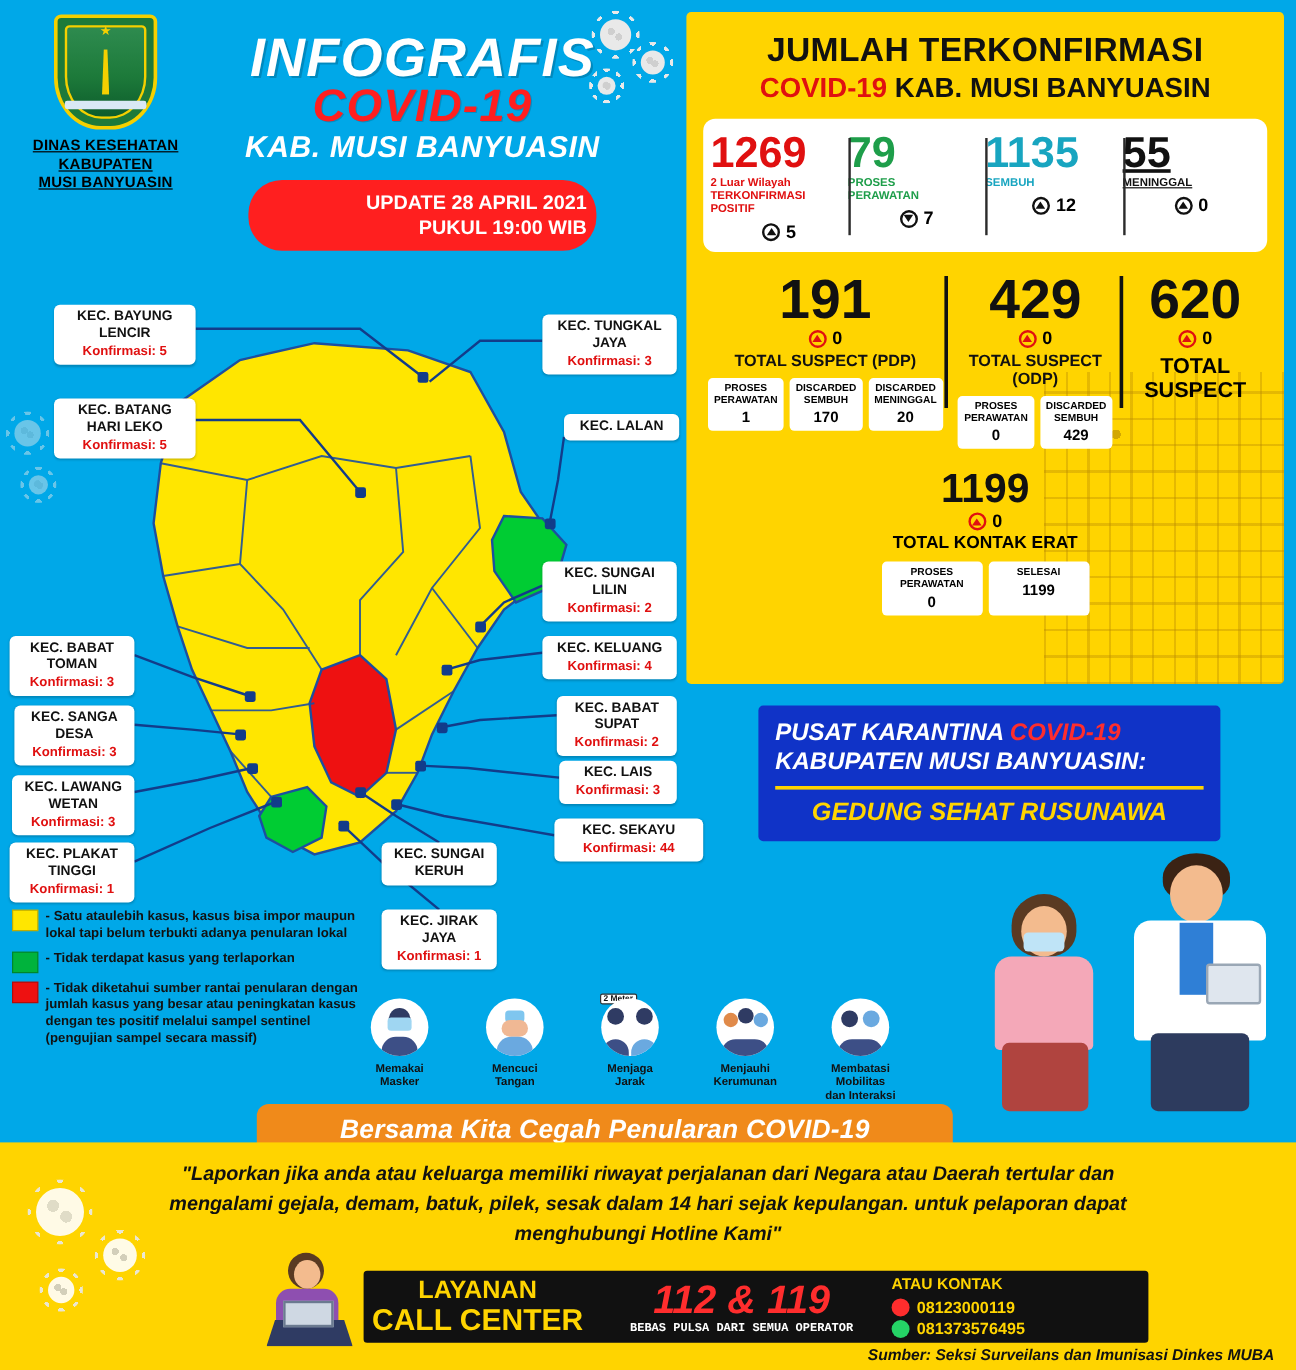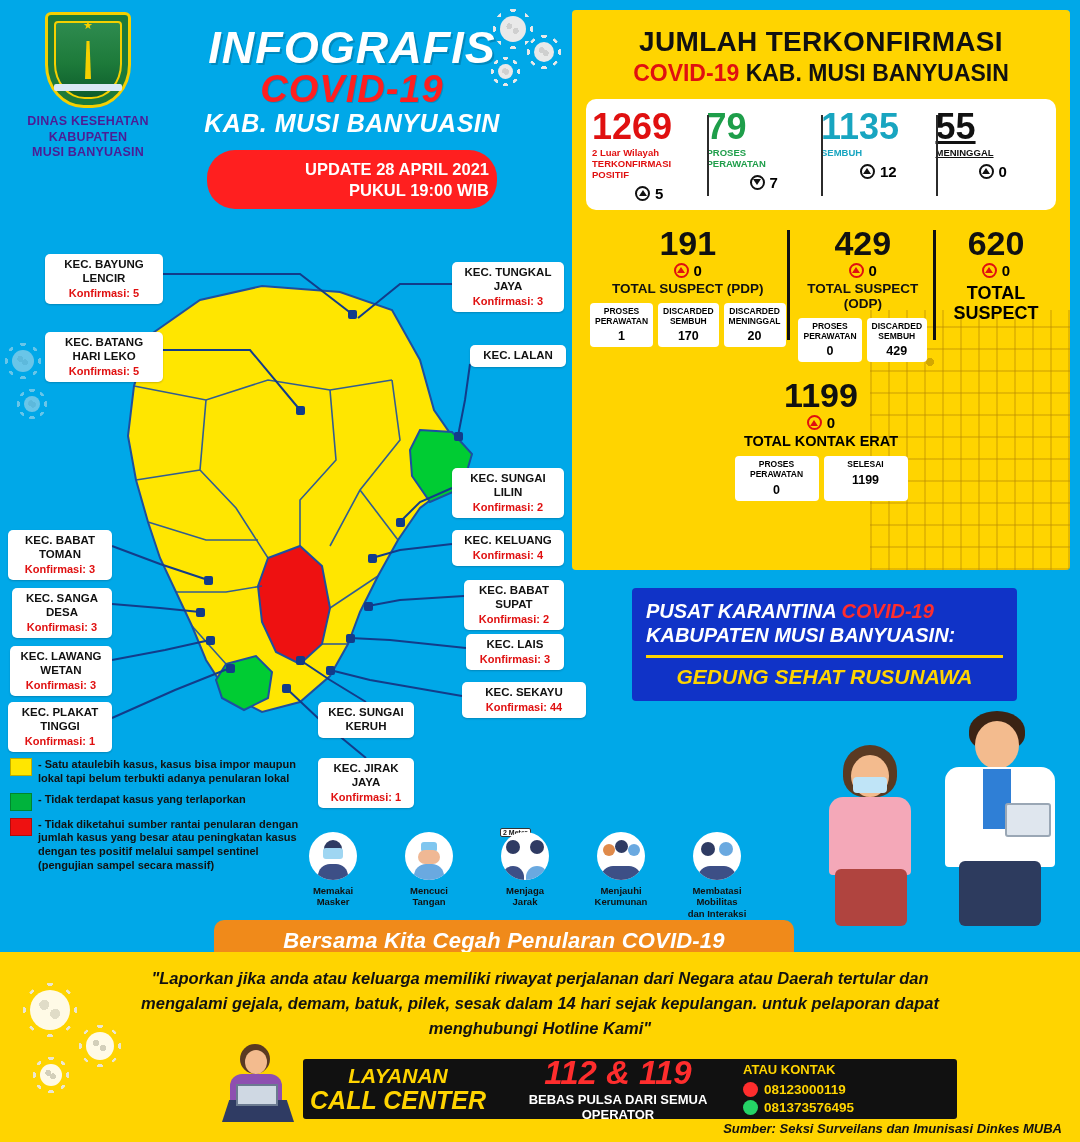--- a/index.html
+++ b/index.html
@@ -23,21 +23,21 @@
   .logo-shield .inner {
     position: absolute; inset: 6px; border: 2px solid #f5d000; border-radius: 4px 4px 45% 45%;
     background: linear-gradient(#2e8b4f 0%, #1d7a3a 55%, #0d5c2c 100%);
   }
   .logo-shield .star { position:absolute; left:50%; top:4px; transform:translateX(-50%); color:#f5d000; font-size:11px; }
   .logo-shield .tower {
     position:absolute; left:50%; top:26px; transform:translateX(-50%);
     width:10px; height:38px; background:#f5d000; clip-path: polygon(35% 0,65% 0,80% 100%,20% 100%);
   }
   .logo-shield .band { position:absolute; left:8%; right:8%; bottom:14px; height:7px; background:#d9e8f5; border-radius:2px; }
-  .logo-text { color:#4c1d95; font-weight:bold; font-size:12.5px; line-height:1.25; margin-top:6px; letter-spacing:.2px; }
+  .logo-text { color:#000000; font-weight:bold; font-size:12.5px; line-height:1.25; margin-top:6px; letter-spacing:.2px;text-decoration:underline; }
 
   .title-block { position:absolute; left:172px; top:22px; width:360px; text-align:center; }
   .t-infografis { color:#fff; font-size:45px; font-weight:bold; font-style:italic; letter-spacing:1px; text-shadow:2px 2px 0 rgba(0,0,0,.18); }
   .t-covid { color:#ff1f1f; font-size:38px; font-weight:bold; font-style:italic; letter-spacing:1px; margin-top:-6px; text-shadow:1px 1px 0 rgba(0,0,0,.15); }
   .t-kab { color:#fff; font-size:25px; font-weight:bold; font-style:italic; letter-spacing:.5px; margin-top:-2px; }
   .update-pill {
     margin: 12px auto 0; width: 290px; background:#ff1f1f; border-radius:28px;
     padding:9px 8px; color:#fff; font-weight:bold; font-size:16.5px; line-height:1.25; text-align:right;
   }
   .virus { position:absolute; border-radius:50%; background:#e9e9e9; }
@@ -78,21 +78,21 @@
   .stat .delta { font-size:15px; font-weight:bold; margin-top:4px; display:flex; align-items:center; justify-content:center; gap:5px; }
   .arrow { display:inline-block; width:15px; height:15px; border:2px solid #111; border-radius:50%; position:relative; }
   .arrow::after { content:""; position:absolute; left:50%; top:50%; transform:translate(-50%,-50%); border-left:4px solid transparent; border-right:4px solid transparent; }
   .arrow.up::after { border-bottom:6px solid #111; }
   .arrow.down::after { border-top:6px solid #111; }
   .c-red { color:#e01010; } .c-green { color:#1e9e4a; } .c-teal { color:#18a5c0; } .c-black { color:#111;text-decoration:underline; }
 
   .suspect-row { position:relative; display:flex; margin:16px 14px 0; align-items:flex-start; }
   .suspect-col { flex:1; text-align:center; position:relative; padding:0 4px; }
   .suspect-col.divider::after { content:""; position:absolute; right:0; top:4px; height:110px; width:3px; background:#111; }
-  .suspect-col .big { font-size:34px; font-weight:bold; color:#111; line-height:1; }
+  .suspect-col .big { font-size:46px; font-weight:bold; color:#111; line-height:1; }
   .suspect-col .delta { font-size:15px; font-weight:bold; display:flex; align-items:center; justify-content:center; gap:5px; margin-top:2px; }
   .arrow.red { border-color:#e01010; }
   .arrow.red.up::after { border-bottom-color:#e01010; }
   .suspect-col .cap { font-size:13.5px; font-weight:bold; color:#111; margin-top:2px; }
   .mini-row { display:flex; gap:5px; justify-content:center; margin-top:7px; }
   .mini { background:#fff; border-radius:4px; padding:4px 5px; min-width:60px; text-align:center; }
   .mini .mt { font-size:8.5px; font-weight:bold; line-height:1.15; }
   .mini .mv { font-size:12.5px; font-weight:bold; margin-top:3px; }
   .total-suspect-cap { font-size:18px; font-weight:bold; line-height:1.15; margin-top:4px; }
 
@@ -148,25 +148,25 @@
   
   .orange-banner {
     position:absolute; left:214px; top:920px; width:580px; height:42px; background:#f08a1a;
     border-radius:10px; display:flex; align-items:center; justify-content:center;
     color:#fff; font-size:22px; font-weight:bold; font-style:italic; letter-spacing:.2px;
   }
   .yellow-bottom { position:absolute; left:0; top:952px; width:1080px; height:190px; background:#ffd400; overflow:hidden; }
   .appeal { position:absolute; left:120px; top:14px; width:840px; text-align:center; color:#111;
     font-size:16.5px; font-weight:bold; font-style:italic; line-height:1.5; }
   .call-box { position:absolute; left:300px; top:104px; width:660px; height:66px; background:#111; border:3px solid #ffd400; border-radius:6px; display:flex; align-items:center; }
-  .call-left { width:190px; text-align:center; color:#ffd400; font-weight:bold; font-style:italic; line-height:1.05; }
+  .call-left { width:190px; text-align:center; color:#ffd400; font-weight:bold; line-height:1.05; }
   .call-left .l1 { font-size:21px; } .call-left .l2 { font-size:25px; }
   .call-mid { width:250px; text-align:center; }
   .call-mid .num { color:#ff2d2d; font-size:33px; font-weight:bold; font-style:italic; line-height:1; }
-  .call-mid .sm { color:#fff; font-size:13px; font-weight:bold; margin-top:3px; }
+  .call-mid .sm { color:#fff; font-size:10px; font-weight:bold; margin-top:3px;font-family:Liberation Mono, monospace; }
   .call-right { flex:1; color:#ffd400; font-size:13.5px; font-weight:bold; line-height:1.35; }
   .call-right .hdr { font-size:13px; margin-bottom:2px; }
   .call-right .r { display:flex; align-items:center; gap:6px; }
   .cicon { width:15px; height:15px; border-radius:50%; display:inline-block; }
   .cicon.phone { background:#ff2d2d; }
   .cicon.wa { background:#25d366; }
   .source { position:absolute; right:18px; bottom:6px; font-size:13px; font-weight:bold; font-style:italic; color:#111; }
   .laptop-girl { position:absolute; left:218px; top:92px; width:80px; height:82px; }
 </style>
 </head>

